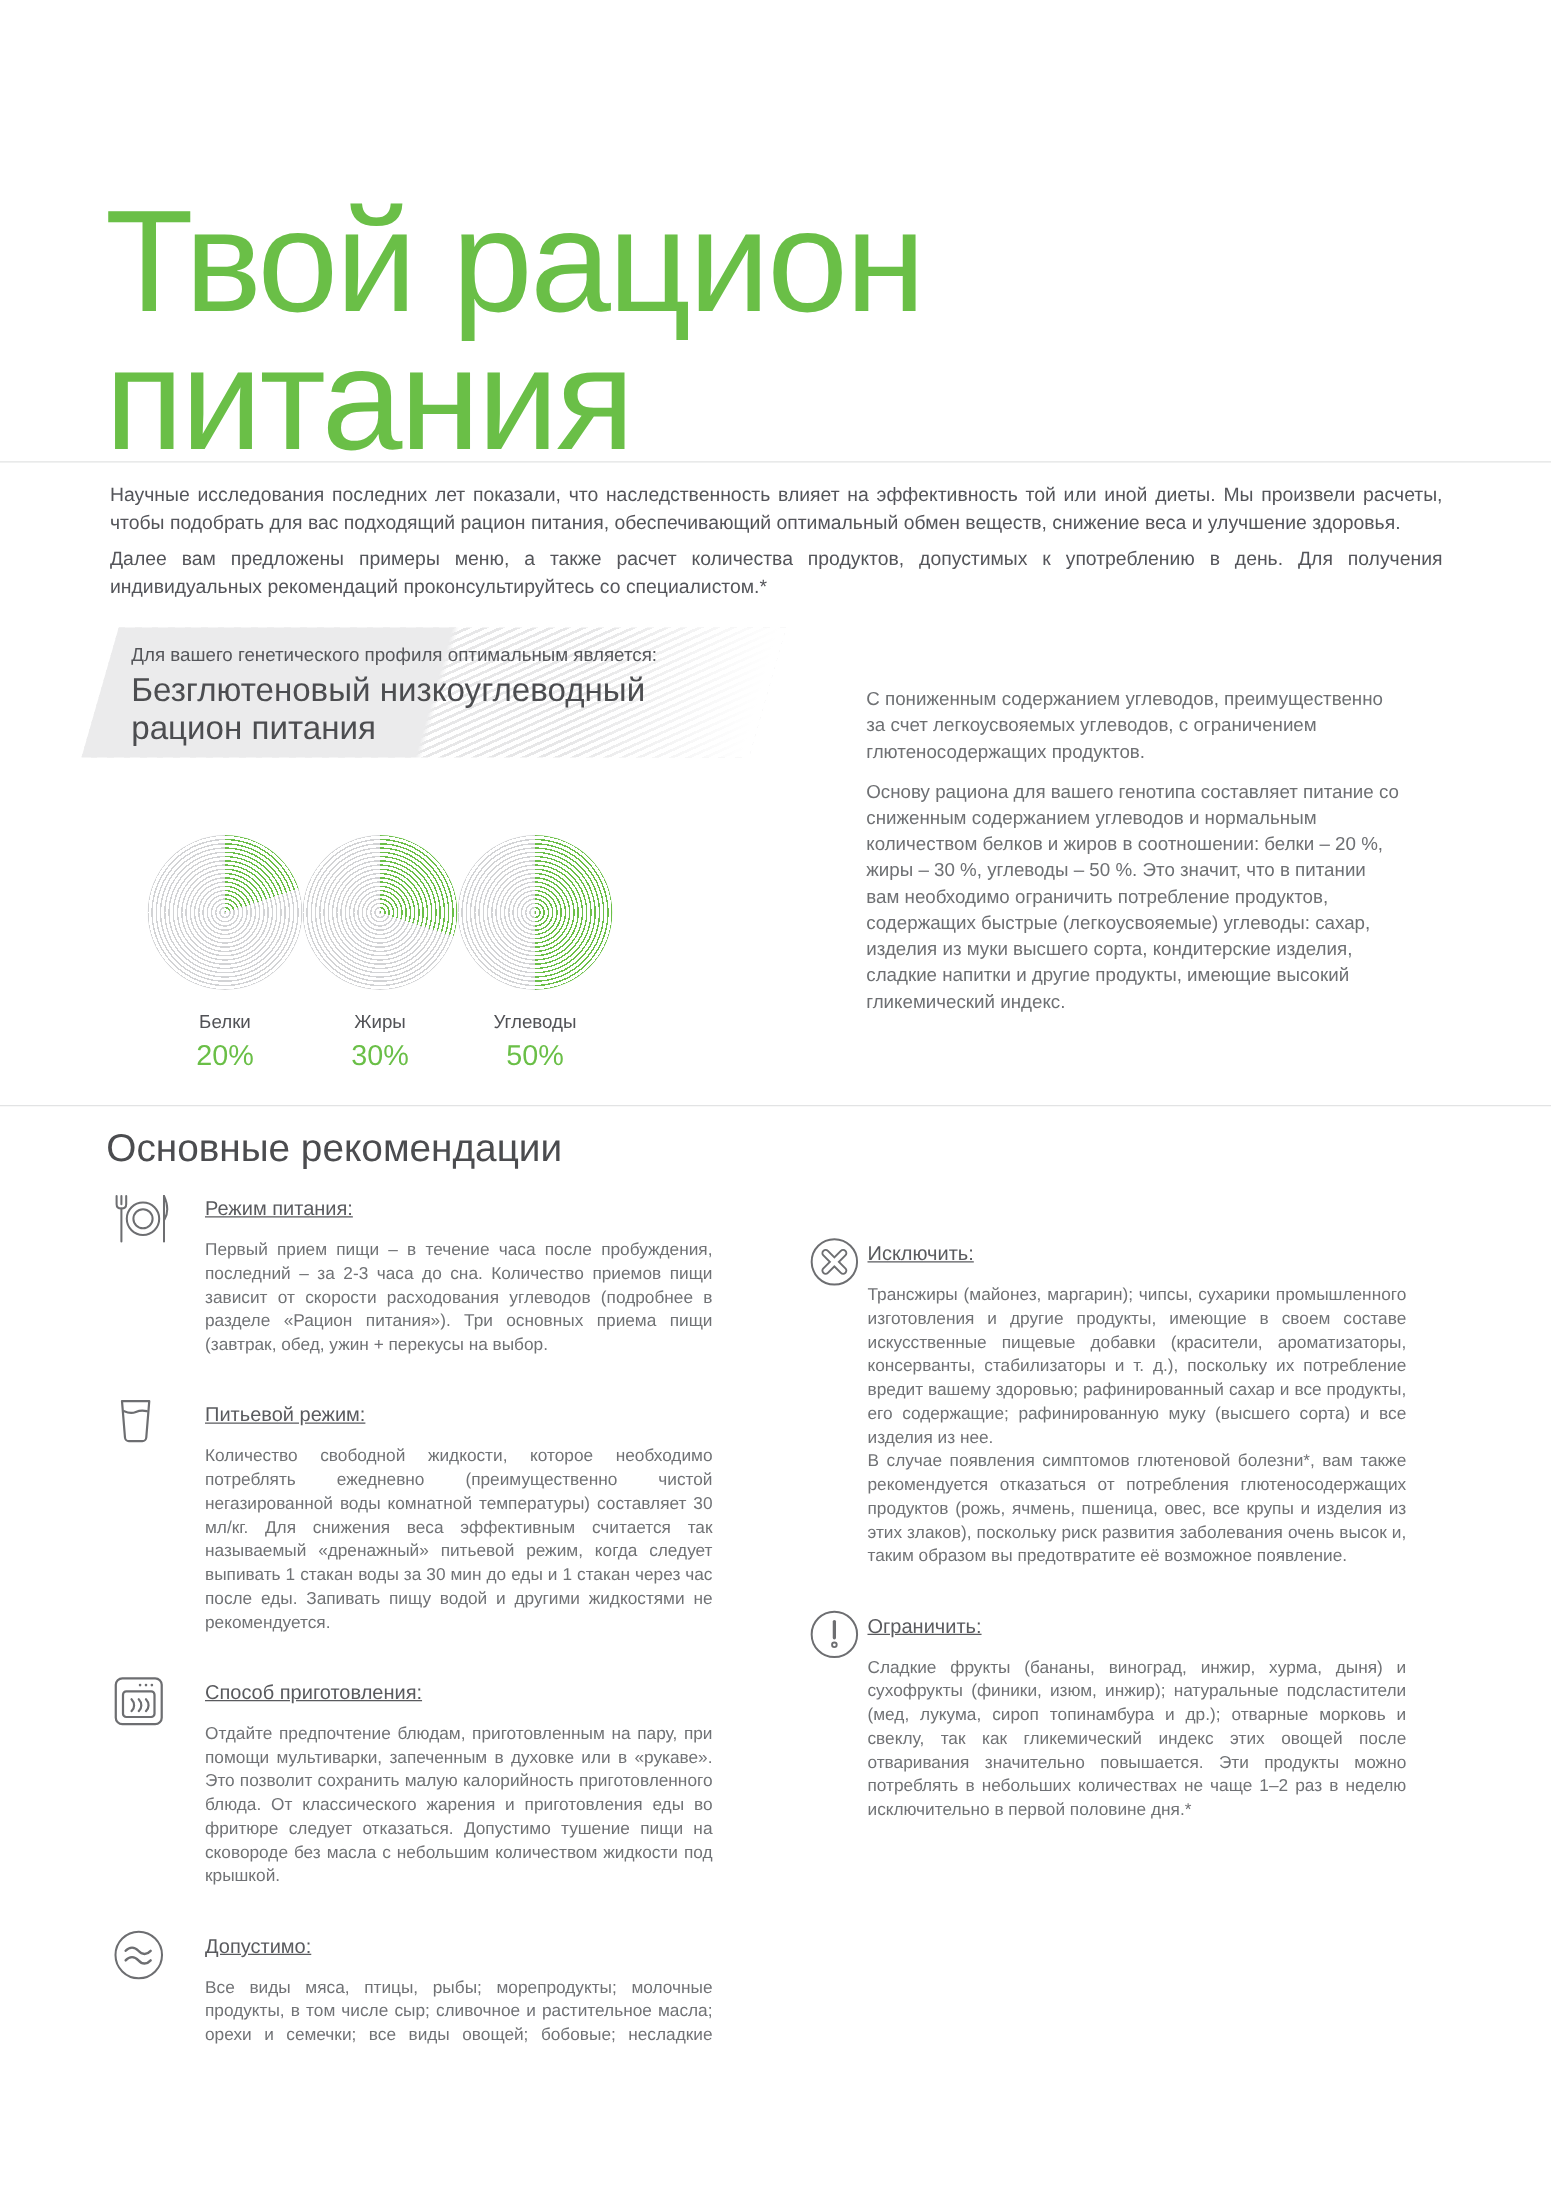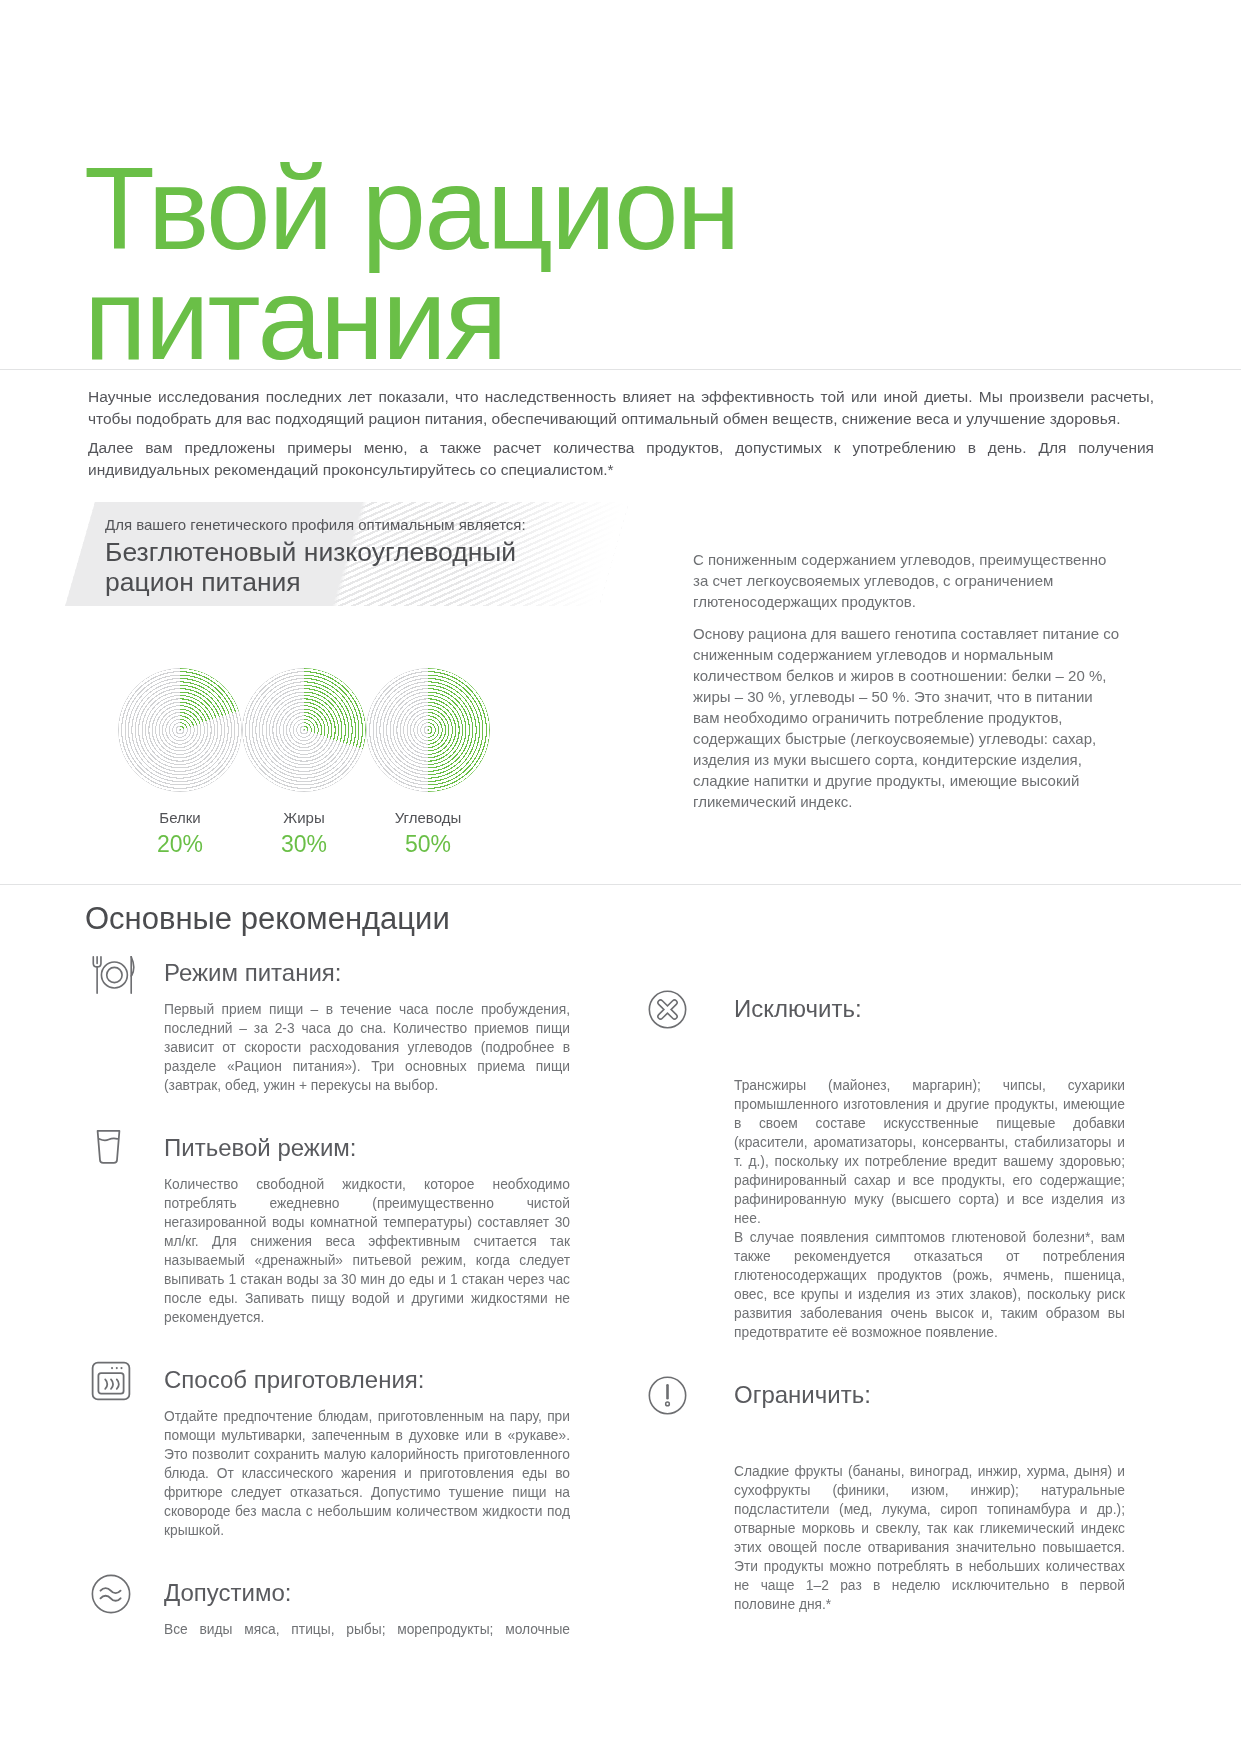--- a/index.html
+++ b/index.html
@@ -44,23 +44,23 @@
   .pie-pct{margin-top:5px;font-size:23px;color:#6abf47;}
 
   .section-heading{position:absolute;left:85px;top:901px;margin:0;font-weight:400;
                    font-size:31px;color:#4b4c4f;}
 
   .columns{position:absolute;left:88px;top:953px;display:flex;gap:77px;}
   .col-left{width:482px;}
   .col-right{width:478px;margin-top:36px;}
   .rec-item{display:grid;margin-bottom:33px;}
   .col-left .rec-item{grid-template-columns:76px 1fr;}
-  .col-right .rec-item{grid-template-columns:47px 1fr;gap:40px;}
+  .col-right .rec-item{grid-template-columns:47px 1fr;}
   .rec-icon{grid-row:1 / span 2;}
-  .rec-heading{font-size:24px;color:#595a5e;padding-top:6px;}
+  .rec-heading{font-size:16px;color:#595a5e;padding-top:6px;text-decoration:underline;}
   .rec-body{grid-column:2;margin-top:13px;font-size:13.8px;line-height:19px;color:#707275;
             text-align:justify;white-space:pre-line;}
 
   .icon-svg{stroke:#6d6e71;fill:none;stroke-width:1.7;stroke-linecap:round;stroke-linejoin:round;}
 
   .footnote{position:absolute;left:85px;top:1636px;width:1072px;margin:0;font-size:14.5px;
             line-height:22px;color:#a8a9ab;}
 
   .footer-line{position:absolute;left:0;top:1662px;}
   .page-number{position:absolute;left:0;top:1692px;width:1241px;text-align:center;

